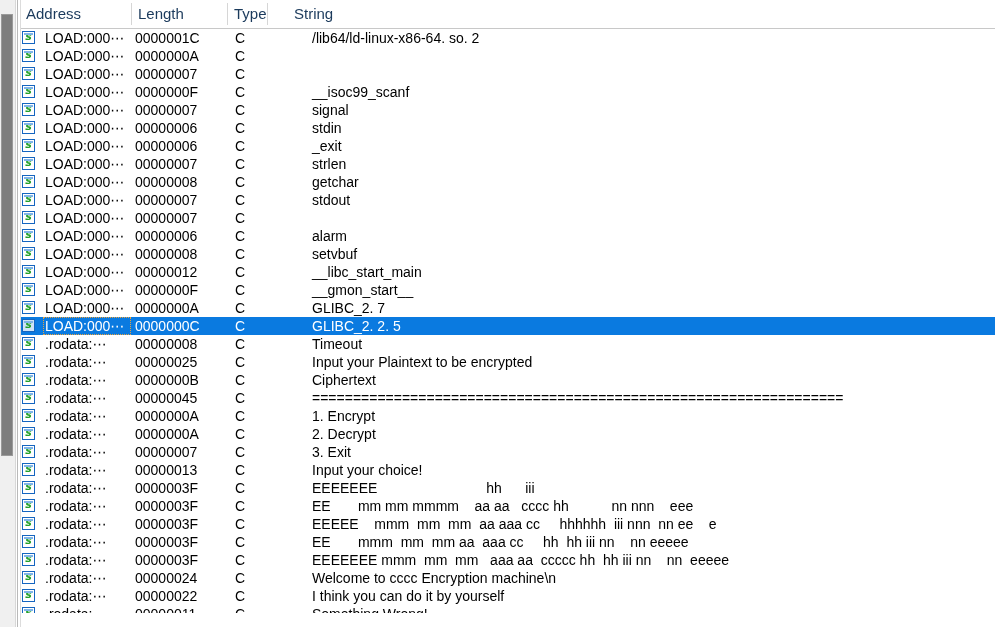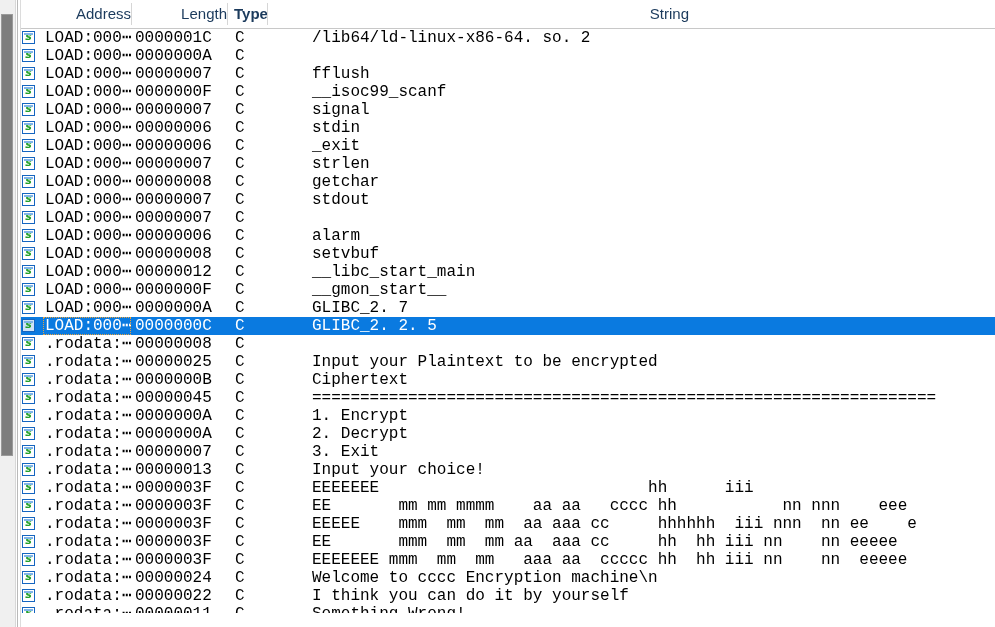--- a/index.html
+++ b/index.html
@@ -95,40 +95,39 @@
     position: absolute;
     top: 0;
     height: 28px;
     line-height: 28px;
     font-family: "Liberation Sans", sans-serif;
     font-size: 15px;
     color: #1b3a5c;
     white-space: nowrap;
     padding-left: 5px;
     box-sizing: border-box;
-    text-align: right;
   }
   .hdr-sep {
     position: absolute;
     top: 3px;
     width: 1px;
     height: 22px;
     background: #d6d6d6;
   }
 
   
   .rows {
     position: relative;
   }
   .row {
     position: relative;
     height: 18px;
     white-space: nowrap;
-    font-family: Liberation Mono, monospace;
-    font-size: 16px;
+    font-family: Liberation Sans, sans-serif;
+    font-size: 14px;
     color: #000000;
   }
   .row.sel {
     background: #0a7ae0;
     color: #ffffff;
   }
   .row.sel .cell-addr {
     outline: 1px dotted #e8a33d;
     outline-offset: -1px;
   }
@@ -204,21 +203,21 @@
 
   <div class="table-wrap">
 
     <div class="hdr">
       <div class="hdr-cell" style="left: 0px; width: 110px; color: rgb(27, 58, 92);">Address</div>
       <div class="hdr-sep" style="left:110px;"></div>
 
       <div class="hdr-cell" style="left: 112px; width: 94px; color: rgb(27, 58, 92);">Length</div>
       <div class="hdr-sep" style="left:206px;"></div>
 
-      <div class="hdr-cell" style="left: 208px; width: 38px; color: rgb(27, 58, 92); font-weight: bold;">Type</div>
+      <div class="hdr-cell" style="left: 208px; width: 38px; color: rgb(27, 58, 92);">Type</div>
       <div class="hdr-sep" style="left:246px;"></div>
 
       <div class="hdr-cell" style="left: 268px; width: 400px; color: rgb(27, 58, 92);">String</div>
     </div>
 
     <div class="rows" id="rows-container">
         <div class="row">
           <div class="cell cell-icon"><span class="sicon"></span></div>
           <div class="cell cell-addr">LOAD:000⋯</div>
           <div class="cell cell-len">0000001C</div>
@@ -229,21 +228,20 @@
           <div class="cell cell-icon"><span class="sicon"></span></div>
           <div class="cell cell-addr">LOAD:000⋯</div>
           <div class="cell cell-len">0000000A</div>
           <div class="cell cell-type">C</div>
         </div>
         <div class="row">
           <div class="cell cell-icon"><span class="sicon"></span></div>
           <div class="cell cell-addr">LOAD:000⋯</div>
           <div class="cell cell-len">00000007</div>
           <div class="cell cell-type">C</div>
-          <div class="cell cell-str">fflush</div>
         </div>
         <div class="row">
           <div class="cell cell-icon"><span class="sicon"></span></div>
           <div class="cell cell-addr">LOAD:000⋯</div>
           <div class="cell cell-len">0000000F</div>
           <div class="cell cell-type">C</div>
           <div class="cell cell-str">__isoc99_scanf</div>
         </div>
         <div class="row">
           <div class="cell cell-icon"><span class="sicon"></span></div>
@@ -333,20 +331,21 @@
           <div class="cell cell-addr">LOAD:000⋯</div>
           <div class="cell cell-len">0000000C</div>
           <div class="cell cell-type">C</div>
           <div class="cell cell-str">GLIBC_2. 2. 5</div>
         </div>
         <div class="row">
           <div class="cell cell-icon"><span class="sicon"></span></div>
           <div class="cell cell-addr">.rodata:⋯</div>
           <div class="cell cell-len">00000008</div>
           <div class="cell cell-type">C</div>
+          <div class="cell cell-str">Timeout</div>
         </div>
         <div class="row">
           <div class="cell cell-icon"><span class="sicon"></span></div>
           <div class="cell cell-addr">.rodata:⋯</div>
           <div class="cell cell-len">00000025</div>
           <div class="cell cell-type">C</div>
           <div class="cell cell-str">Input your Plaintext to be encrypted</div>
         </div>
         <div class="row">
           <div class="cell cell-icon"><span class="sicon"></span></div>

